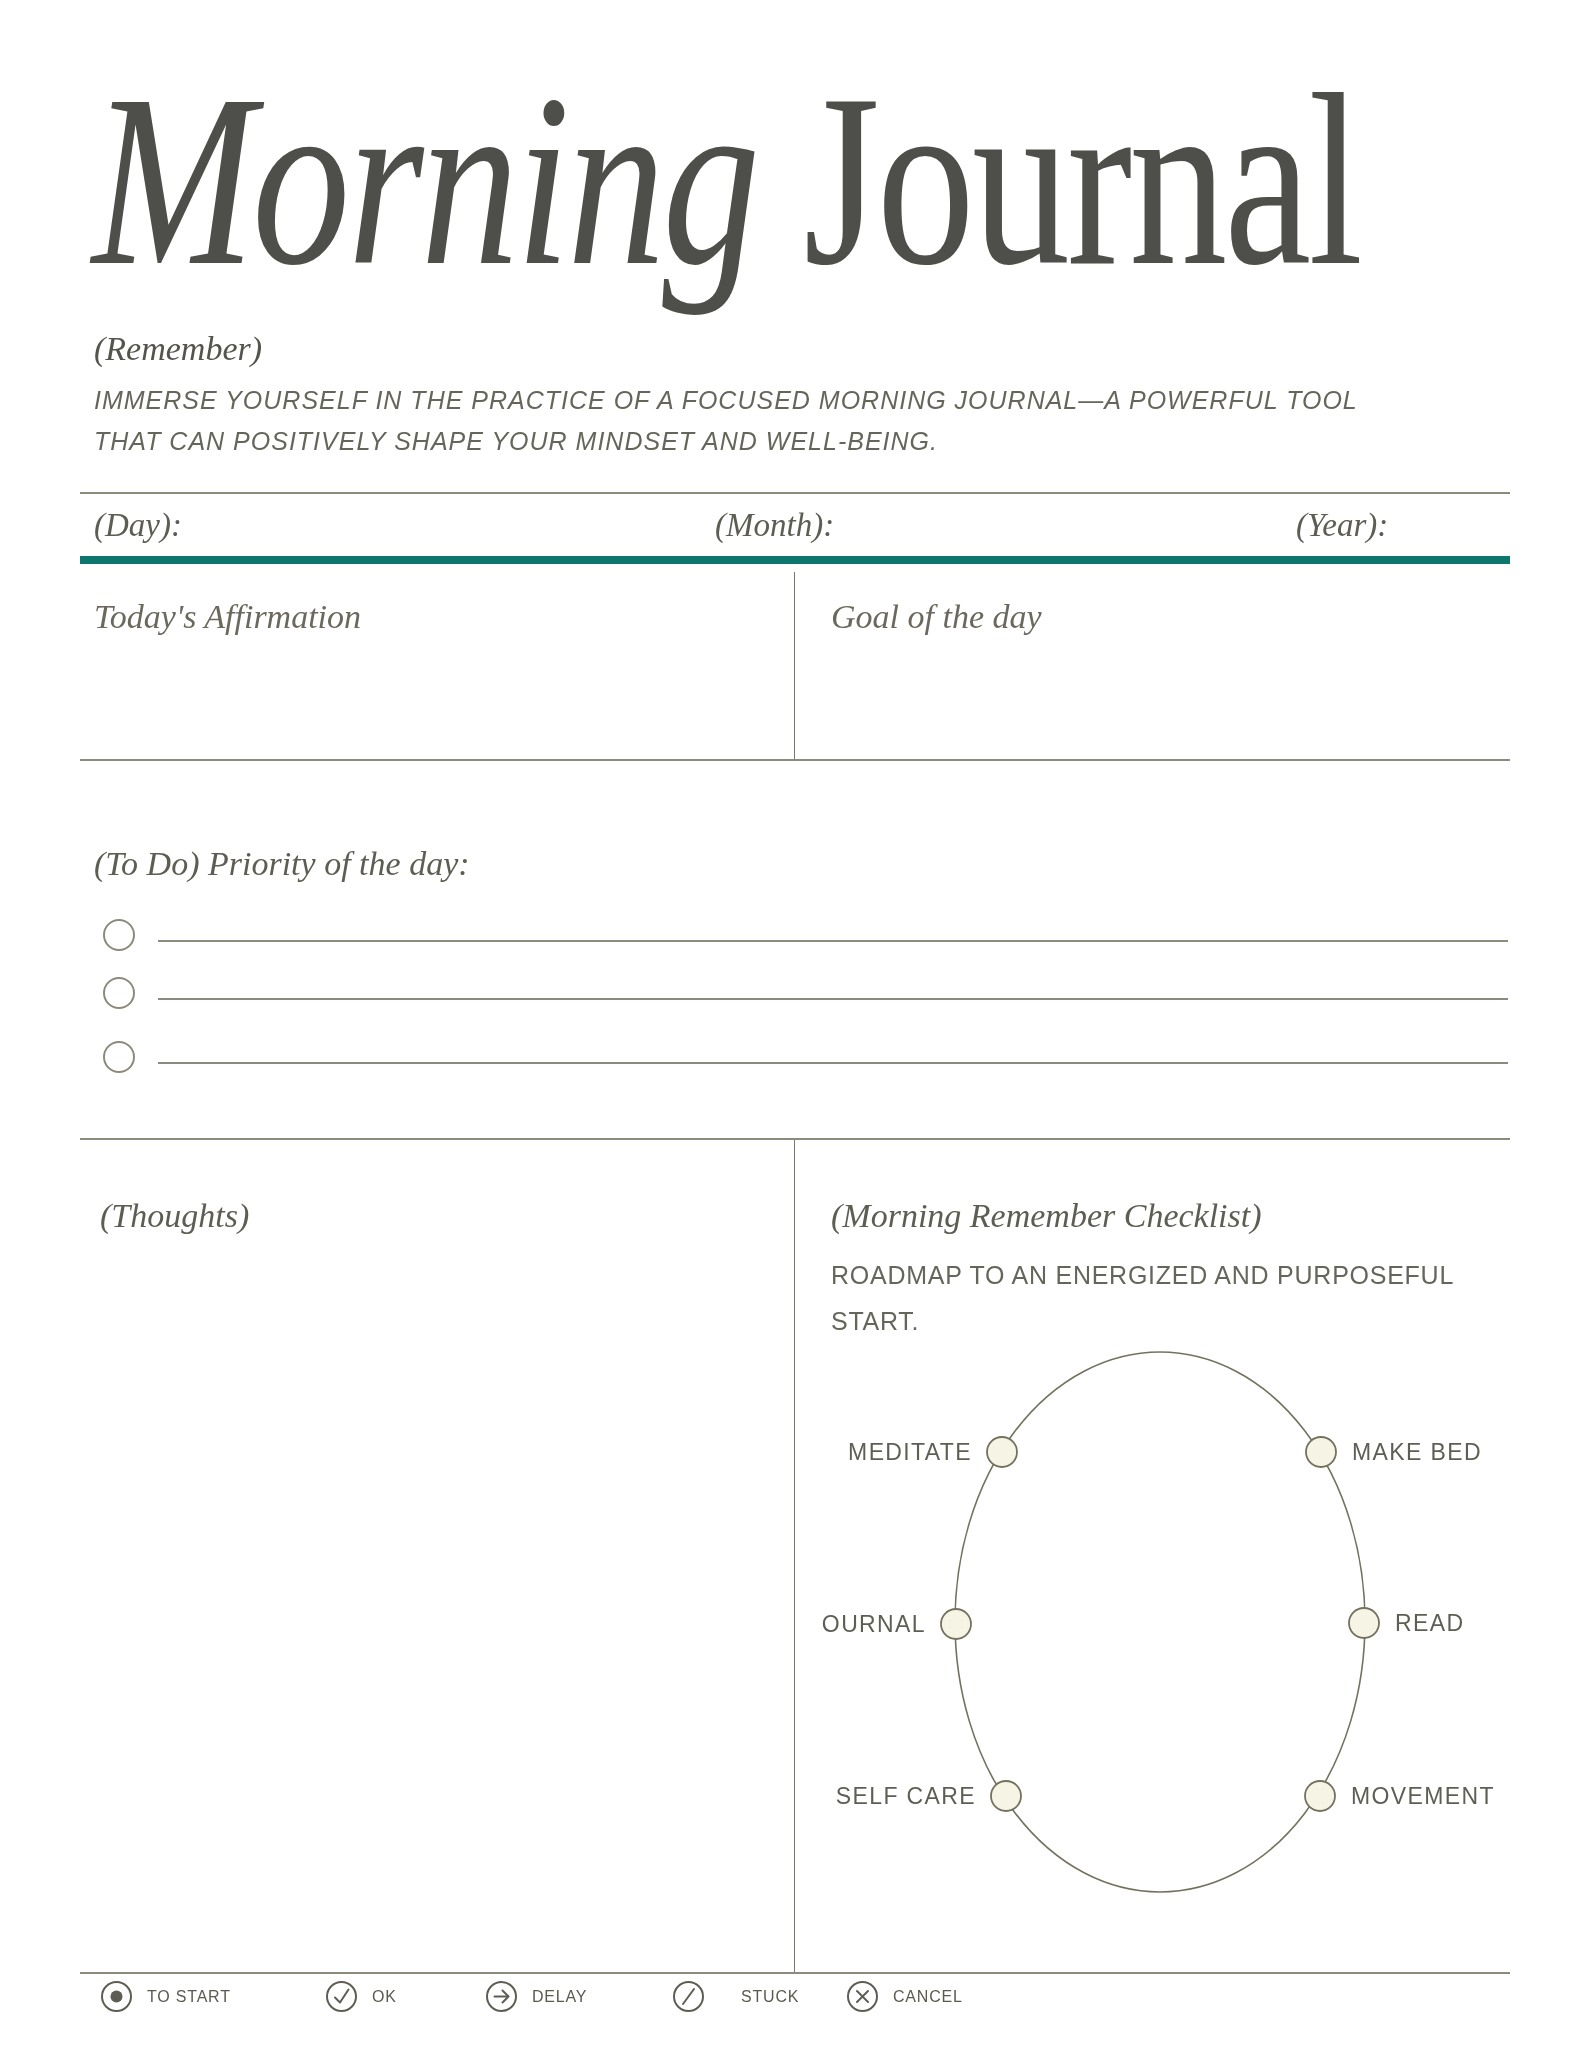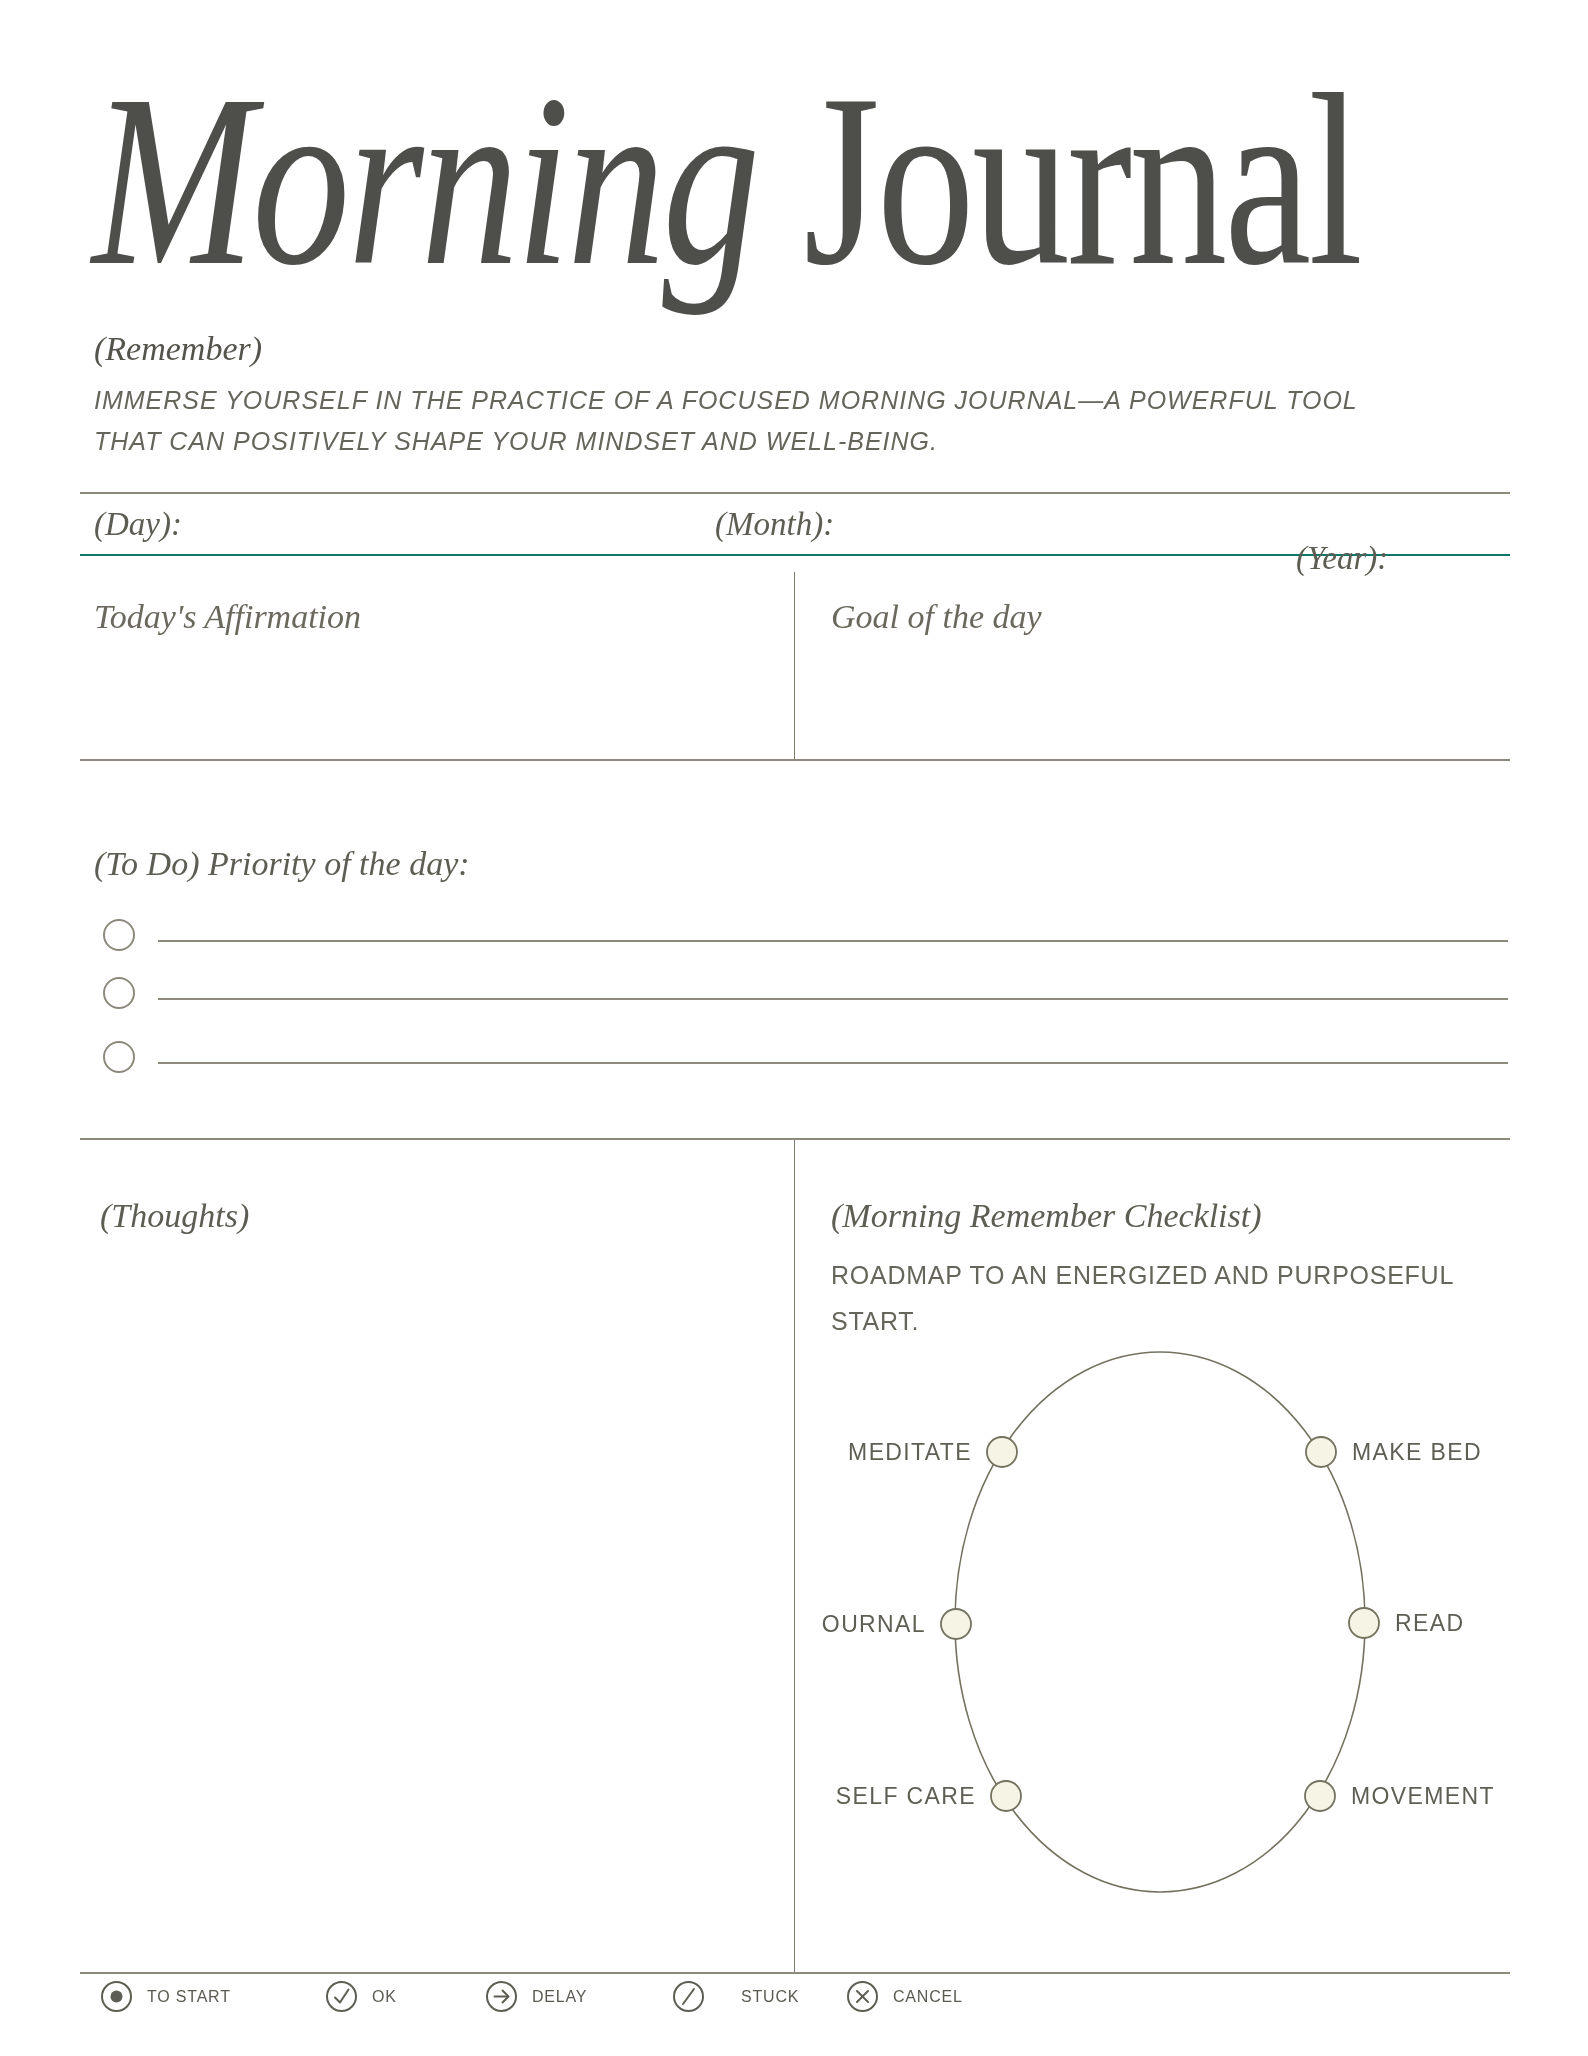--- a/index.html
+++ b/index.html
@@ -28,31 +28,31 @@
     font-family:"Liberation Serif", serif; font-style:italic;
     font-size:34px; color:#55544c;
   }
   .intro {
     position:absolute; left:94px; top:380px; width:1280px;
     font-style:italic; font-size:25px; line-height:1.62;
     letter-spacing:0.04em; color:#66655b;
   }
   
   .date-row {
-    position:absolute; left:80px; top:492px; width:1430px; height:64px;
-    border-top:2px solid #8d8a7d; border-bottom:2px solid #0f766e;
+    position:absolute; left:80px; top:492px; width:1430px; height:72px;
+    border-top:2px solid #8d8a7d; border-bottom:8px solid #0f766e;
   }
   .date-label {
     position:absolute; top:50%; transform:translateY(-50%);
     font-family:"Liberation Serif", serif; font-style:italic;
     font-size:33px; color:#5e5d53;
   }
   .date-label.day   { left:14px; }
   .date-label.month { left:635px; }
-  .date-label.year  { left:1216px;margin-top:34px; }
+  .date-label.year  { left:1216px; }
   .date-fill { position:absolute; top:0; height:100%; }
   .date-fill.day   { left:110px; width:500px; }
   .date-fill.month { left:760px; width:430px; }
   .date-fill.year  { left:1320px; width:108px; }
   
   .two-box {
     position:absolute; left:80px; top:572px; width:1430px; height:189px;
     border-bottom:2px solid #8d8a7d;
     display:flex;
   }

